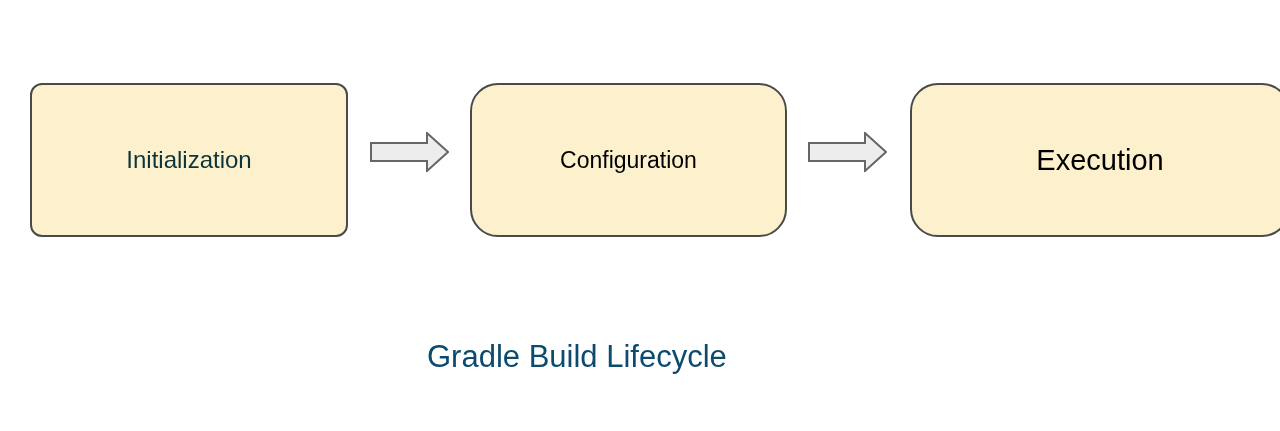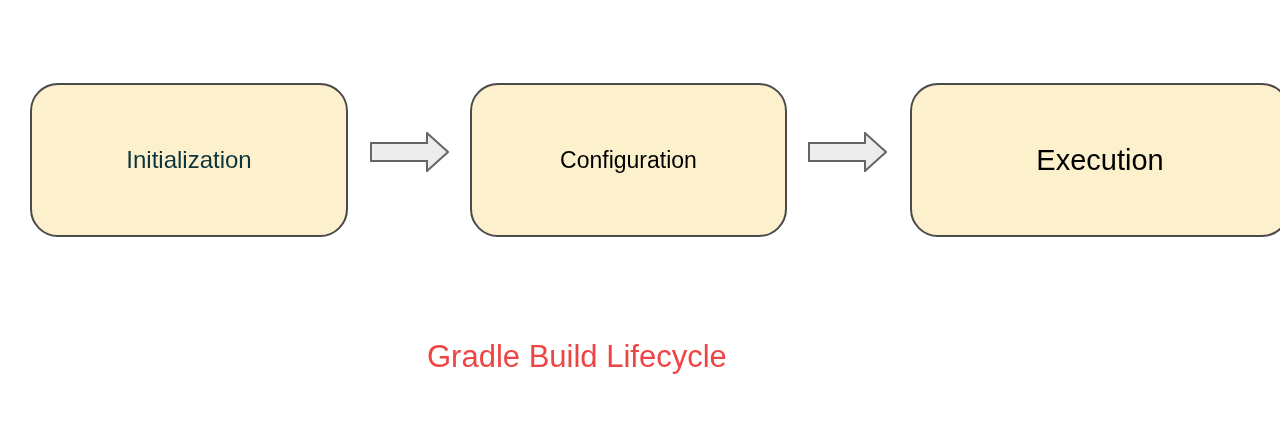--- a/index.html
+++ b/index.html
@@ -26,20 +26,21 @@
     display: flex;
     align-items: center;
     justify-content: center;
     text-align: center;
   }
   .node-initialization {
     left: 30px;
     width: 318px;
     font-size: 24px;
     color: #0C343D;
+    border-radius: 12px;
   }
   .node-configuration {
     left: 470px;
     width: 317px;
     font-size: 23px;
     color: #000000;
   }
   .node-execution {
     left: 910px;
     width: 380px;
@@ -57,21 +58,21 @@
   .connector polygon {
     stroke: #666666;
     stroke-width: 2;
     stroke-linejoin: miter;
   }
   .diagram-title {
     position: absolute;
     left: 427px;
     top: 339px;
     font-size: 31px;
-    color: #ef4444;
+    color: #0c4a6e;
     white-space: nowrap;
   }
 </style>
 </head>
 <body>
 
 <div class="canvas">
 
   <div class="node node-initialization">
     <span>Initialization</span>

